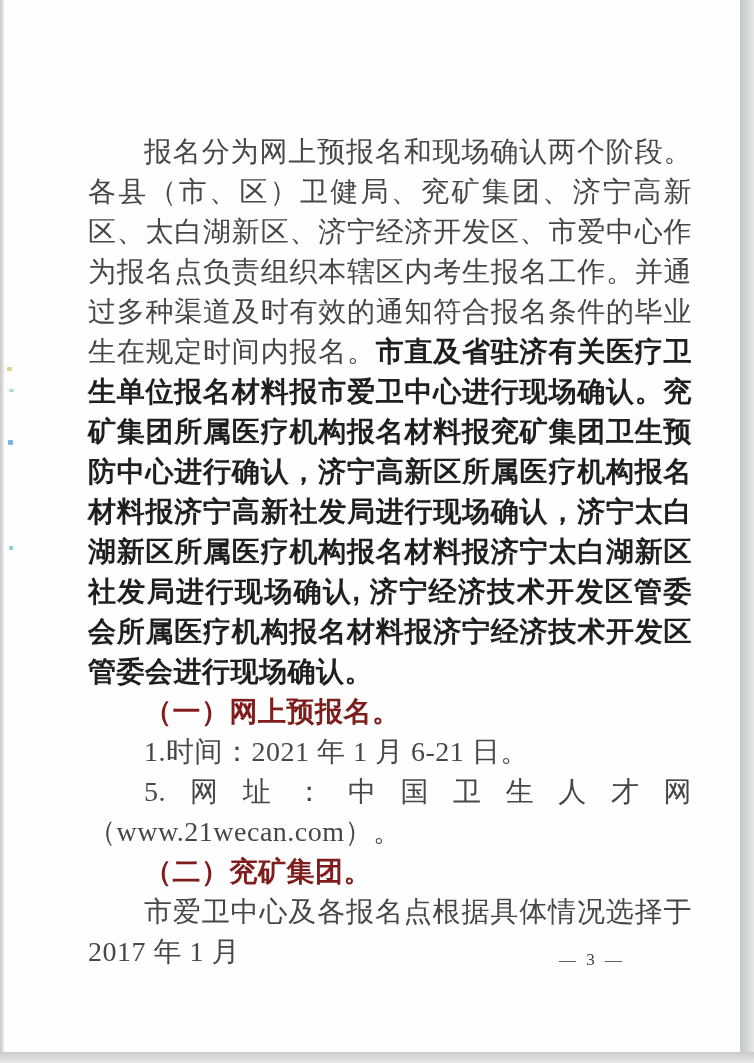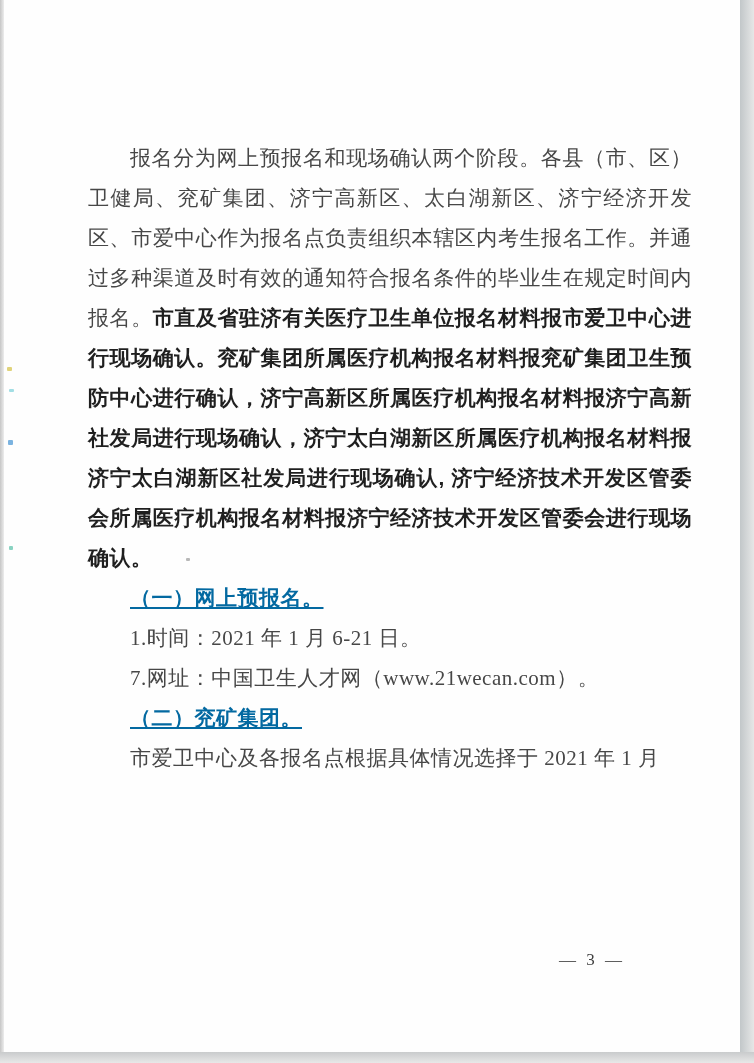--- a/index.html
+++ b/index.html
@@ -31,42 +31,41 @@
   .edge-bottom {
     position: absolute;
     left: 0; bottom: 0;
     width: 100%; height: 11px;
     background: linear-gradient(to bottom, #c9cbcc, #e8e8e8);
   }
   
   .doc-body {
     position: absolute;
     left: 88px;
-    top: 138px;
+    top: 132px;
     width: 604px;
-    font-size: 21px;
+    font-size: 28px;
     line-height: 40px;
     color: #474747;
     text-align: justify;
     text-justify: inter-ideograph;
     letter-spacing: 0.5px;
   }
   .doc-body p {
     margin: 0;
     text-indent: 2em;
   }
   .emphasis {
     font-family: "Liberation Sans", "DejaVu Sans", sans-serif;
     font-weight: 700;
     color: #1f1f1f;
   }
   .heading {
     font-weight: 700;
-    color: #0369a1;
-    text-decoration: underline;
+    color: #7f1d1d;
   }
   .page-number {
     position: absolute;
     top: 948px;
     right: 129px;
     font-size: 17px;
     line-height: 24px;
     color: #424242;
     letter-spacing: 3px;
     white-space: nowrap;
@@ -87,26 +86,26 @@
 
 <div class="sheet">
 
   <div class="doc-body">
     <p><span>报名分为网上预报名和现场确认两个阶段。各县（市、区）卫健局、兖矿集团、济宁高新区、太白湖新区、济宁经济开发区、市爱中心作为报名点负责组织本辖区内考生报名工作。并通过多种渠道及时有效的通知符合报名条件的毕业生在规定时间内报名。</span><span class="emphasis">市直及省驻济有关医疗卫生单位报名材料报市爱卫中心进行现场确认。兖矿集团所属医疗机构报名材料报兖矿集团卫生预防中心进行确认，济宁高新区所属医疗机构报名材料报济宁高新社发局进行现场确认，济宁太白湖新区所属医疗机构报名材料报济宁太白湖新区社发局进行现场确认, 济宁经济技术开发区管委会所属医疗机构报名材料报济宁经济技术开发区管委会进行现场确认。</span></p>
 
     <p class="heading">（一）网上预报名。</p>
 
     <p>1.时间：2021 年 1 月 6-21 日。</p>
 
-    <p>7.网址：中国卫生人才网（www.21wecan.com）。</p>
+    <p>5.网址：中国卫生人才网（www.21wecan.com）。</p>
 
 
     <p class="heading">（二）兖矿集团。</p>
 
-    <p>市爱卫中心及各报名点根据具体情况选择于 2021 年 1 月</p>
+    <p>市爱卫中心及各报名点根据具体情况选择于 2017 年 1 月</p>
   </div>
 
   <div class="page-number">— 3 —</div>
 
   <div class="speck speck-dot"></div>
   <div class="speck speck-y"></div>
   <div class="speck speck-c"></div>
   <div class="speck speck-b"></div>
   <div class="speck speck-g"></div>
 

